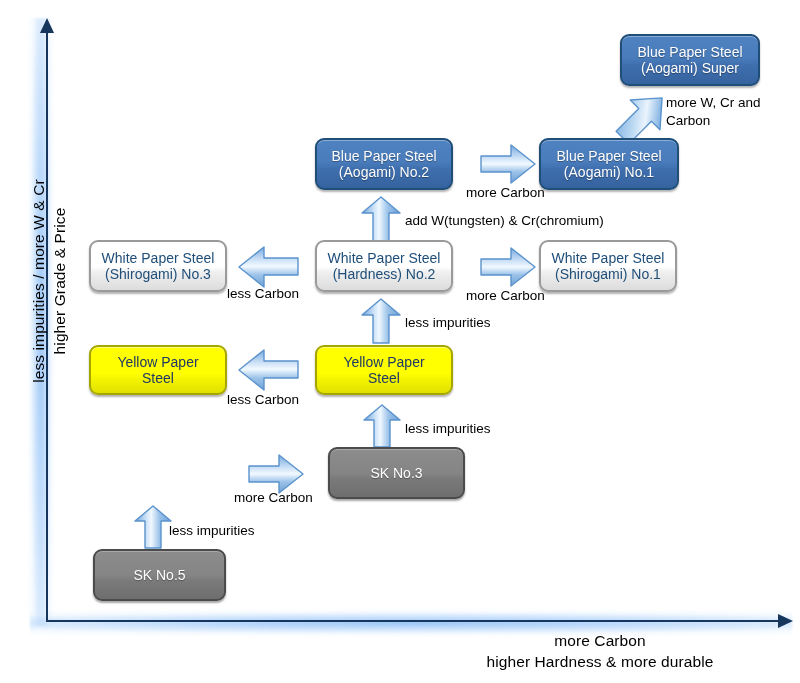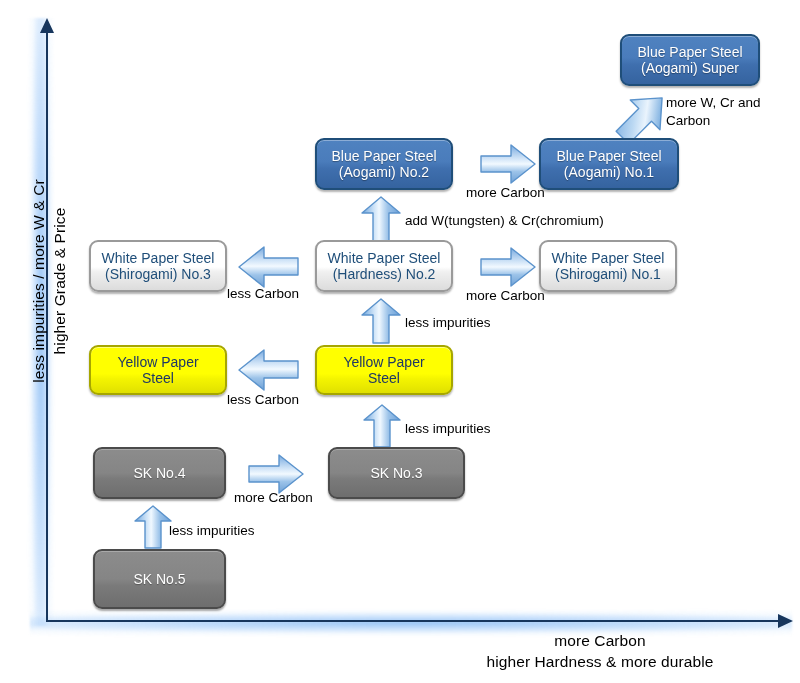--- a/index.html
+++ b/index.html
@@ -285,33 +285,28 @@
     </div>
   </div>
 
   <div class="node yellow" style="left:315px;top:345px;width:138px;height:50px;">
     <div>
       <span class="t">Yellow Paper</span>
       <span class="t">Steel</span>
     </div>
   </div>
 
-  <div class="node gray" style="left:93px;top:447px;width:133px;height:52px;">
-    <div>
-      <span class="t">SK No.4</span>
-    </div>
-  </div>
 
   <div class="node gray" style="left:328px;top:447px;width:137px;height:52px;">
     <div>
       <span class="t">SK No.3</span>
     </div>
   </div>
 
-  <div class="node gray" style="left:93px;top:549px;width:133px;height:60px;">
+  <div class="node gray" style="left:93px;top:549px;width:133px;height:52px;">
     <div>
       <span class="t">SK No.5</span>
     </div>
   </div>
 
   <div class="edge-label" style="left:666px;top:94px;width:120px;line-height:18px;">
     <span style="display:block">more  W, Cr and</span>
     <span style="display:block">Carbon</span>
   </div>
 

